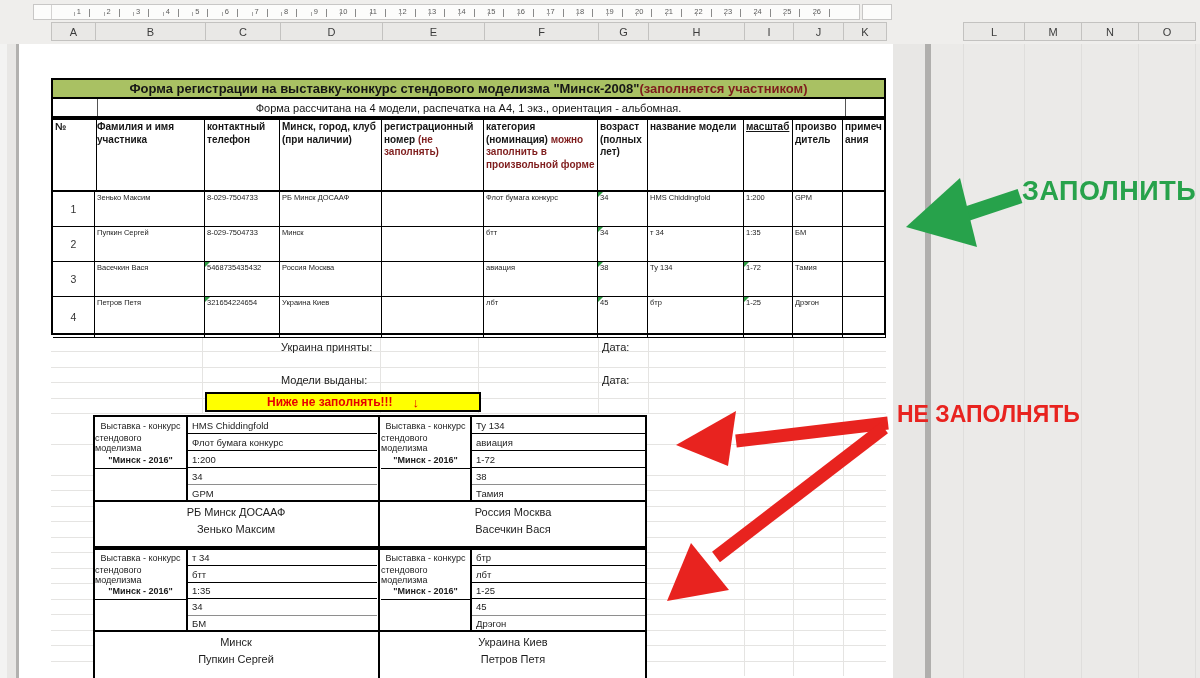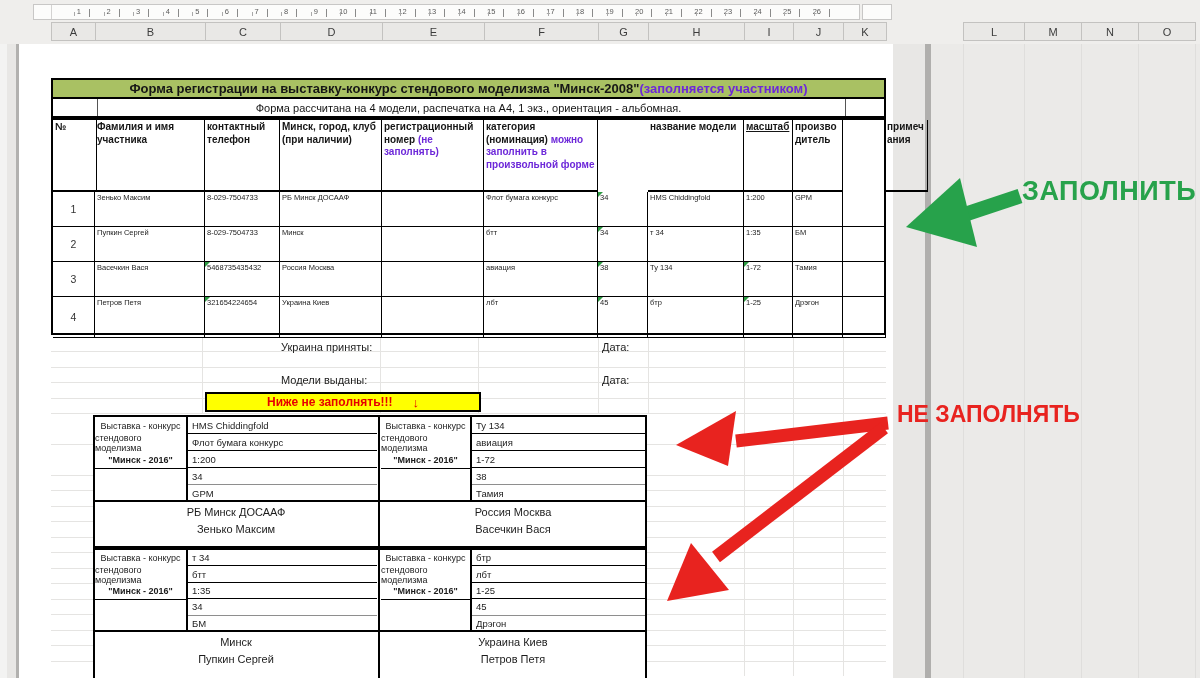--- a/index.html
+++ b/index.html
@@ -29,21 +29,21 @@
   #page-right{left:931px;top:44px;width:269px;height:634px;background:#ebeae8;}
   .hgrid{background-image:repeating-linear-gradient(180deg,transparent 0px,transparent 14.5px,#e5e4e2 14.5px,#e5e4e2 15.5px);}
   .hgrid-right{background-image:repeating-linear-gradient(180deg,transparent 0px,transparent 18.4px,#dfdedc 18.4px,#dfdedc 19.4px);}
 
   
   #form-header{left:51px;top:78px;width:835px;height:40px;border:2px solid #000;background:#fff;z-index:3;}
   #form-title{position:absolute;left:0;top:0;width:100%;height:19px;background:#a9c163;border-bottom:2px solid #000;
       display:flex;align-items:center;justify-content:center;font-weight:bold;font-size:13px;color:#161616;box-sizing:border-box;}
   #form-subtitle{position:absolute;left:0;top:19px;width:100%;height:17px;display:flex;align-items:center;justify-content:center;
       font-weight:normal;font-size:11px;color:#161616;}
-  .red{color:#6d28d9;}
+  .red{color:#7f1d1d;}
   .subdiv{position:absolute;top:19px;width:1px;height:17px;background:#555;}
 
   
   .thead{font-weight:bold;font-size:10px;line-height:1.25;color:#161616;padding:1px 2px;
          border-right:1px solid #000;border-bottom:2px solid #000;overflow:hidden;}
   .brk{word-break:break-all;}
   .tcell{font-size:7.5px;color:#1d1d1d;padding:1px 2px;border-right:1px solid #000;border-bottom:1px solid #000;overflow:hidden;}
   .tnum{display:flex;align-items:center;justify-content:center;font-size:10.5px;color:#333;
         border-right:1px solid #000;border-bottom:1px solid #000;}
   .flag{position:absolute;left:0;top:0;width:0;height:0;border-top:5px solid #2e9b43;border-right:5px solid transparent;}
@@ -226,24 +226,25 @@
     <div class="colhdr" style="position: absolute; box-sizing: border-box; left: 1024px; width: 58px;">M</div>
     <div class="colhdr" style="position: absolute; box-sizing: border-box; left: 1081px; width: 58px;">N</div>
     <div class="colhdr" style="position: absolute; box-sizing: border-box; left: 1138px; width: 58px;">O</div>
     <div style="position: absolute; box-sizing: border-box; left: 51px; top: 118px; width: 835px; height: 217px; border: 2px solid rgb(0, 0, 0); background: rgb(255, 255, 255);">
       <div class="thead" style="position: absolute; box-sizing: border-box; left: 0px; top: 0px; width: 44px; height: 72px;"><span>№</span></div>
       <div class="thead" style="position: absolute; box-sizing: border-box; left: 42px; top: 0px; width: 110px; height: 72px;"><span>Фамилия и имя участника</span></div>
       <div class="thead" style="position: absolute; box-sizing: border-box; left: 152px; top: 0px; width: 75px; height: 72px;"><span>контактный телефон</span></div>
       <div class="thead" style="position: absolute; box-sizing: border-box; left: 227px; top: 0px; width: 102px; height: 72px;"><span>Минск, город, клуб (при наличии)</span></div>
       <div class="thead" style="position: absolute; box-sizing: border-box; left: 329px; top: 0px; width: 102px; height: 72px;"><span>регистрационный номер </span><span class="red">(не заполнять)</span></div>
       <div class="thead" style="position: absolute; box-sizing: border-box; left: 431px; top: 0px; width: 114px; height: 72px;"><span>категория (номинация) </span><span class="red">можно заполнить в произвольной форме</span></div>
+      <div class="thead" style="position: absolute; box-sizing: border-box; left: 545px; top: 0px; width: 50px; height: 72px;"><span>возраст (полных лет)</span></div>
       <div class="thead" style="position: absolute; box-sizing: border-box; left: 595px; top: 0px; width: 96px; height: 72px;"><span>название модели</span></div>
       <div class="thead brk" style="position: absolute; box-sizing: border-box; left: 691px; top: 0px; width: 49px; height: 72px; text-decoration: underline;"><span>масштаб</span></div>
       <div class="thead brk" style="position: absolute; box-sizing: border-box; left: 740px; top: 0px; width: 50px; height: 72px;"><span>производитель</span></div>
-      <div class="thead brk" style="position: absolute; box-sizing: border-box; left: 790px; top: 0px; width: 43px; height: 72px; margin-left: 42px;"><span>примечания</span></div>
+      <div class="thead brk" style="position: absolute; box-sizing: border-box; left: 790px; top: 0px; width: 43px; height: 72px;"><span>примечания</span></div>
       <div class="tnum" style="position: absolute; box-sizing: border-box; left: 0px; top: 72px; width: 42px; height: 35px;">1</div>
       <div class="tcell" style="position: absolute; box-sizing: border-box; left: 42px; top: 72px; width: 110px; height: 35px;"><span>Зенько Максим</span></div>
       <div class="tcell" style="position: absolute; box-sizing: border-box; left: 152px; top: 72px; width: 75px; height: 35px;"><span>8-029-7504733</span></div>
       <div class="tcell" style="position: absolute; box-sizing: border-box; left: 227px; top: 72px; width: 102px; height: 35px;"><span>РБ Минск ДОСААФ</span></div>
       <div class="tcell" style="position: absolute; box-sizing: border-box; left: 329px; top: 72px; width: 102px; height: 35px;"><span></span></div>
       <div class="tcell" style="position: absolute; box-sizing: border-box; left: 431px; top: 72px; width: 114px; height: 35px;"><span>Флот бумага конкурс</span></div>
       <div class="tcell" style="position: absolute; box-sizing: border-box; left: 545px; top: 72px; width: 50px; height: 35px;"><span>34</span><div class="flag"></div></div>
       <div class="tcell" style="position: absolute; box-sizing: border-box; left: 595px; top: 72px; width: 96px; height: 35px;"><span>HMS Chiddingfold</span></div>
       <div class="tcell" style="position: absolute; box-sizing: border-box; left: 691px; top: 72px; width: 49px; height: 35px;"><span>1:200</span></div>
       <div class="tcell" style="position: absolute; box-sizing: border-box; left: 740px; top: 72px; width: 50px; height: 35px;"><span>GPM</span></div>

